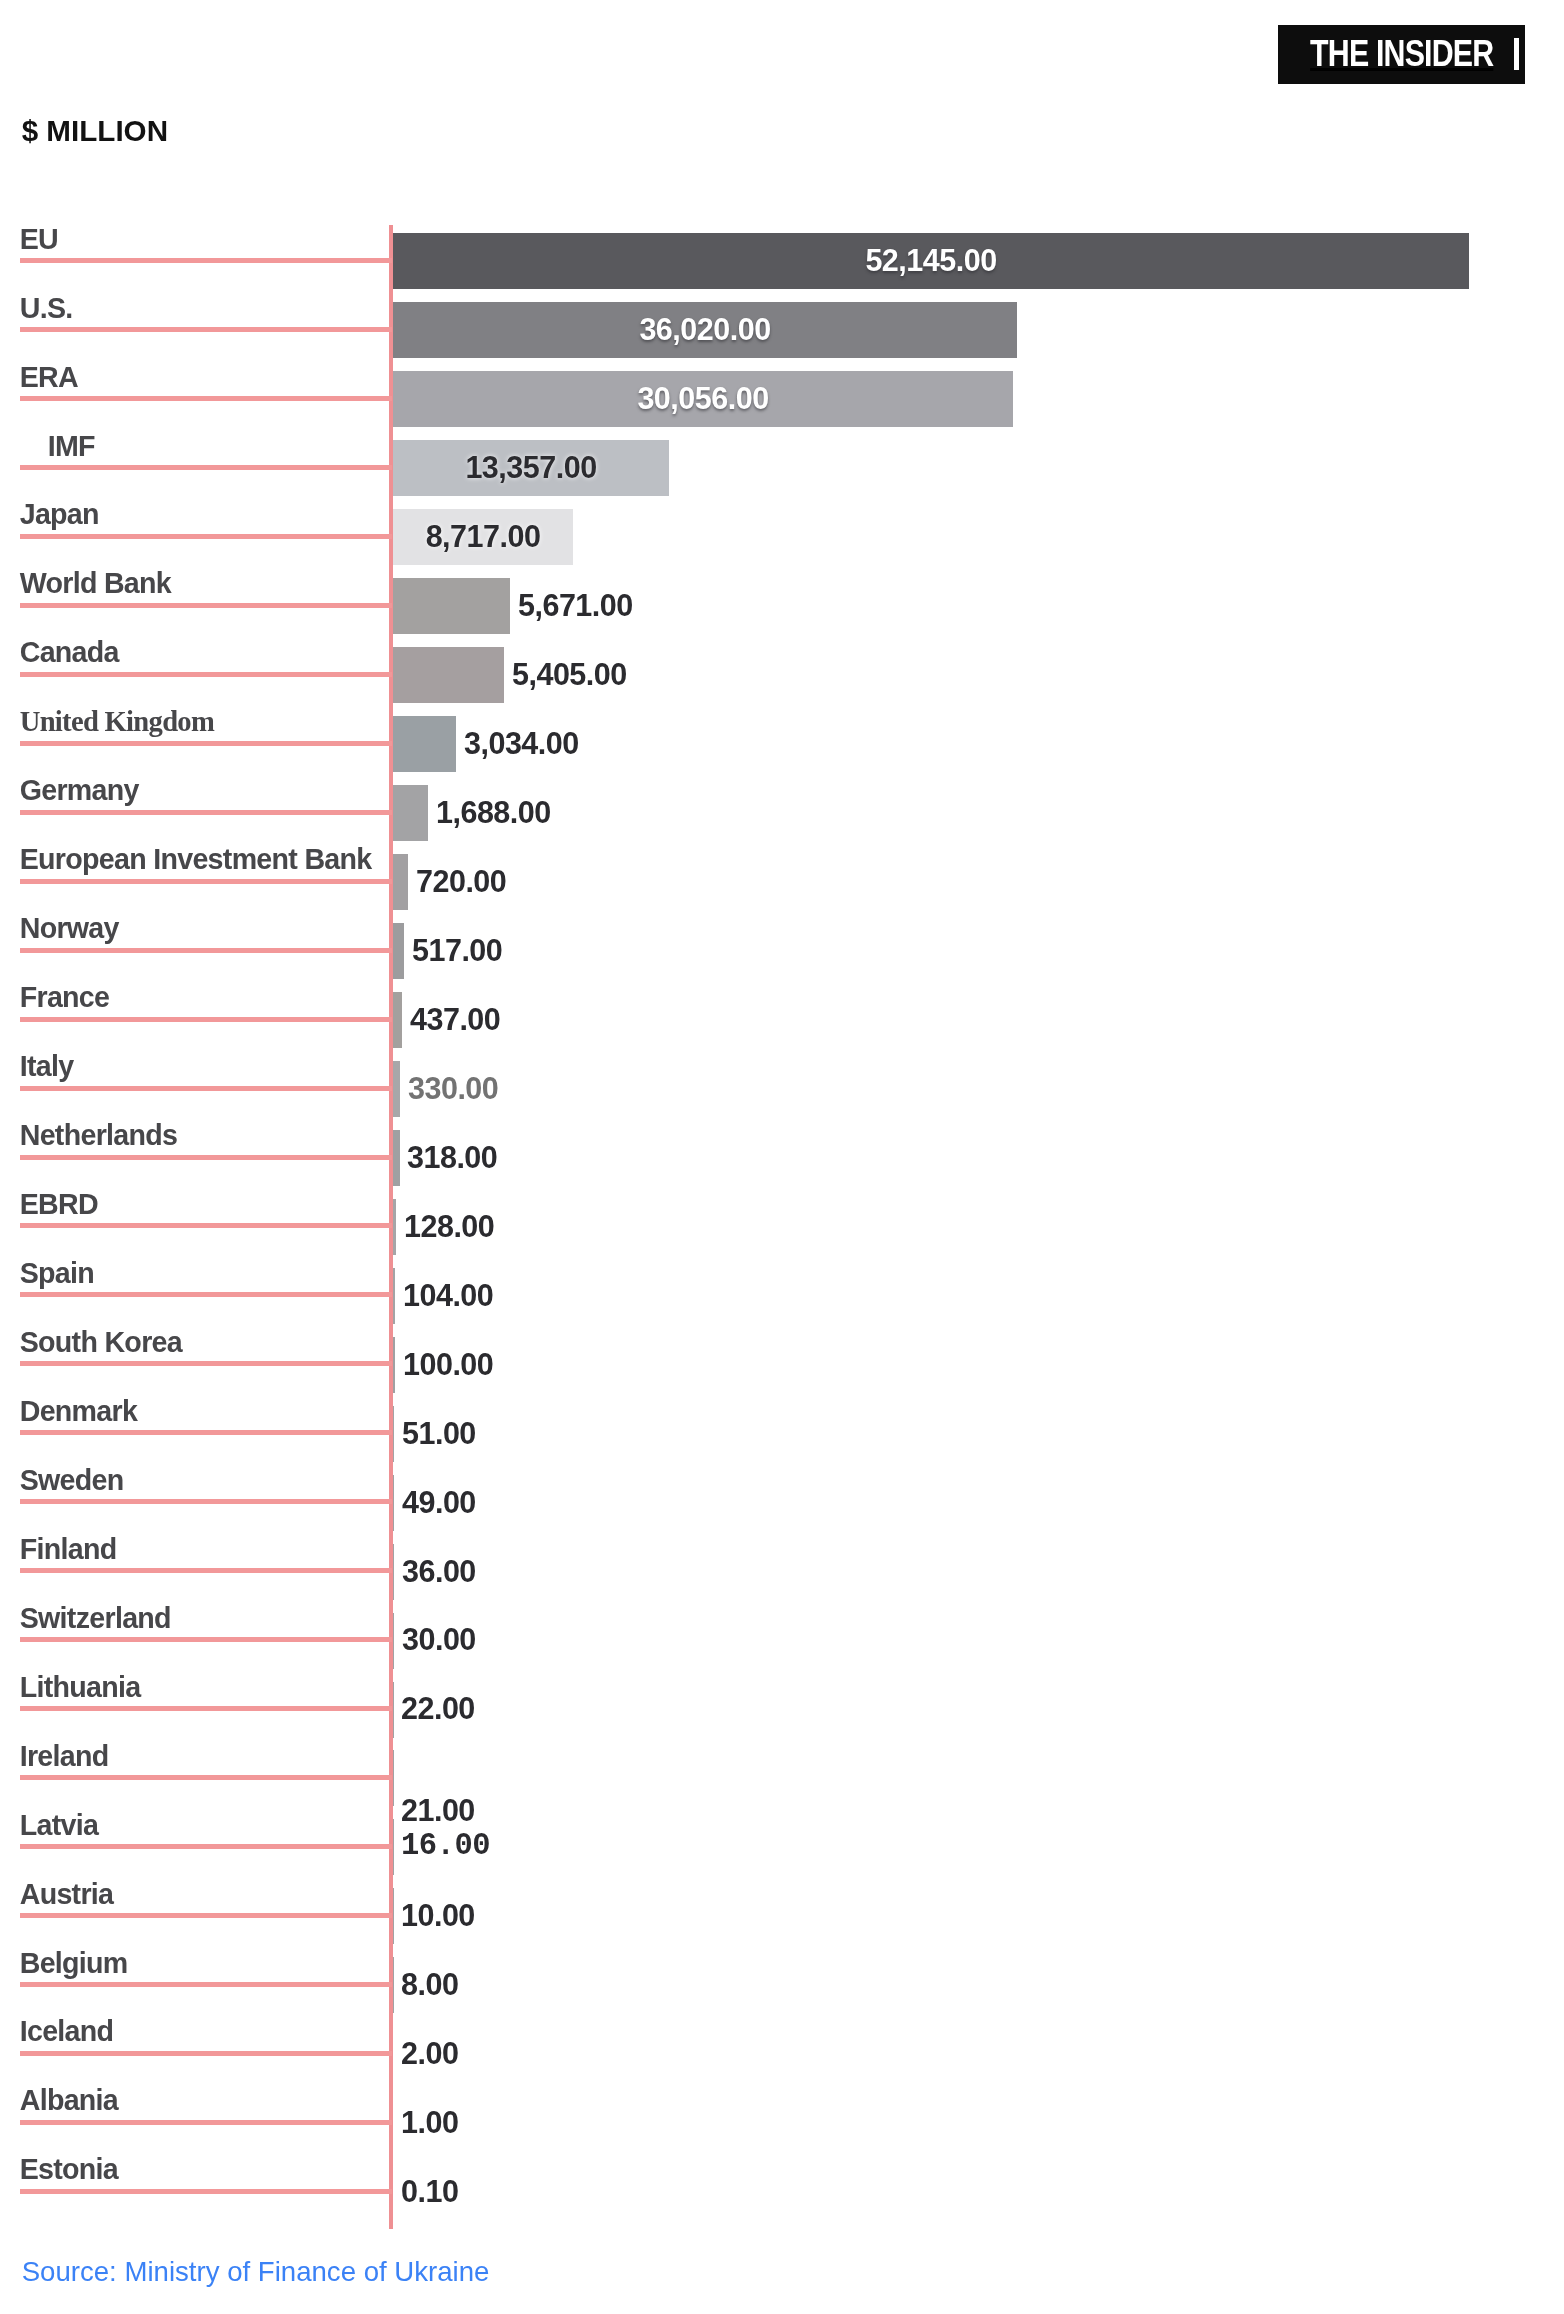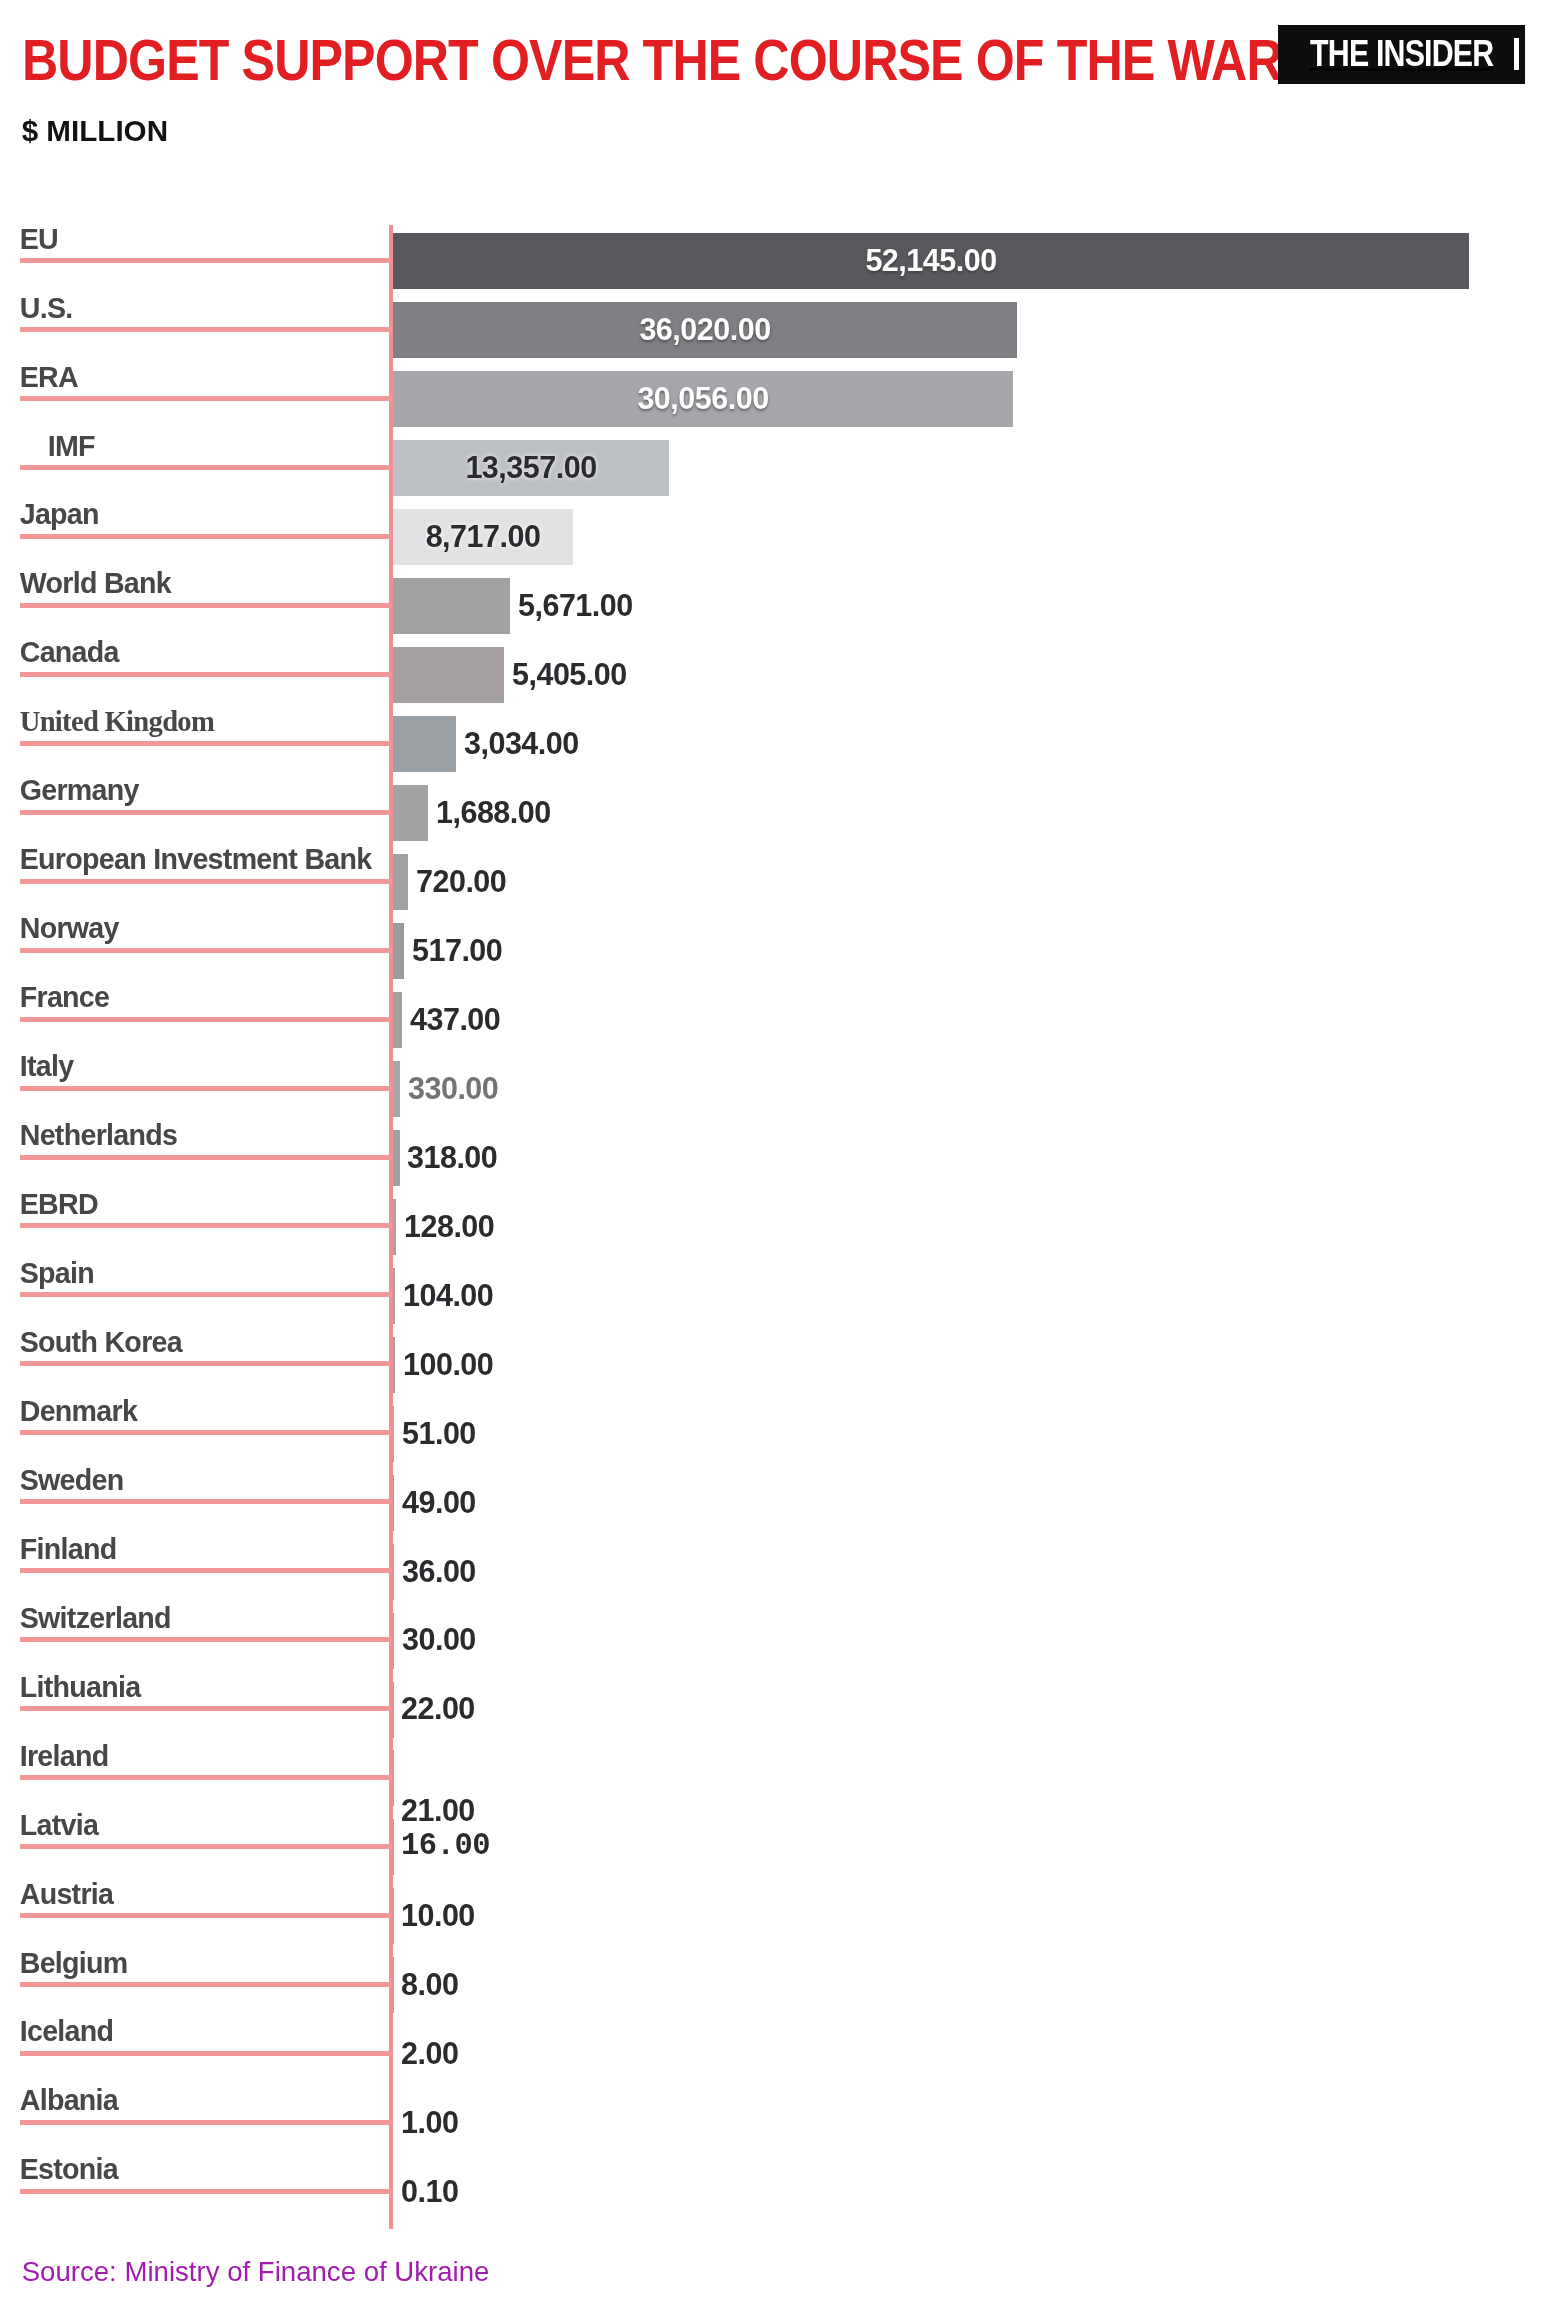--- a/index.html
+++ b/index.html
@@ -41,31 +41,28 @@
   .bar{position:absolute;height:56px;}
   .value-label{
     position:absolute;font-size:30.5px;font-weight:bold;
     white-space:nowrap;line-height:41px;letter-spacing:-0.5px;
   }
   .value-inside{text-align:center;}
   .halo-dark{text-shadow:0 2px 3px rgba(40,40,45,0.55);}
   .halo-light{text-shadow:0 0 4.9px rgba(255,255,255,0.9);}
   .source{
     position:absolute;left:21.7px;top:2254px;
-    font-size:27.6px;font-weight:normal;color:#a21caf;line-height:35px;
+    font-size:27.6px;font-weight:normal;color:#3b82f6;line-height:35px;
   }
 </style>
 </head>
 <body>
 
 <div class="page">
 
-  <div class="title" style="color: rgb(225, 31, 35);">
-    <span class="squeeze">BUDGET SUPPORT OVER THE COURSE OF THE WAR</span>
-  </div>
 
   <div class="subtitle">$ MILLION</div>
 
   <div class="logo" style="background: rgb(13, 13, 13);">
     <span class="logo-text">THE INSIDER</span>
     <span class="logo-accent"></span>
   </div>
 
   <div id="chart">
       <div class="axis-line" style="left: 389px; top: 225px; height: 2004px; background: rgb(239, 144, 147);"></div>

